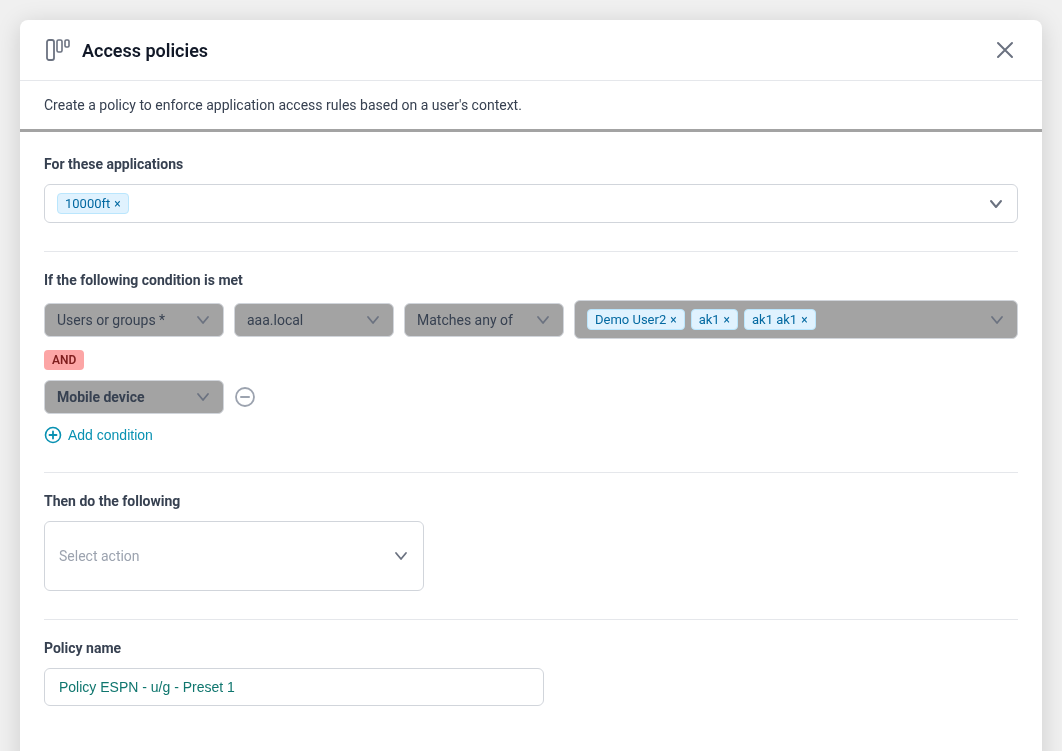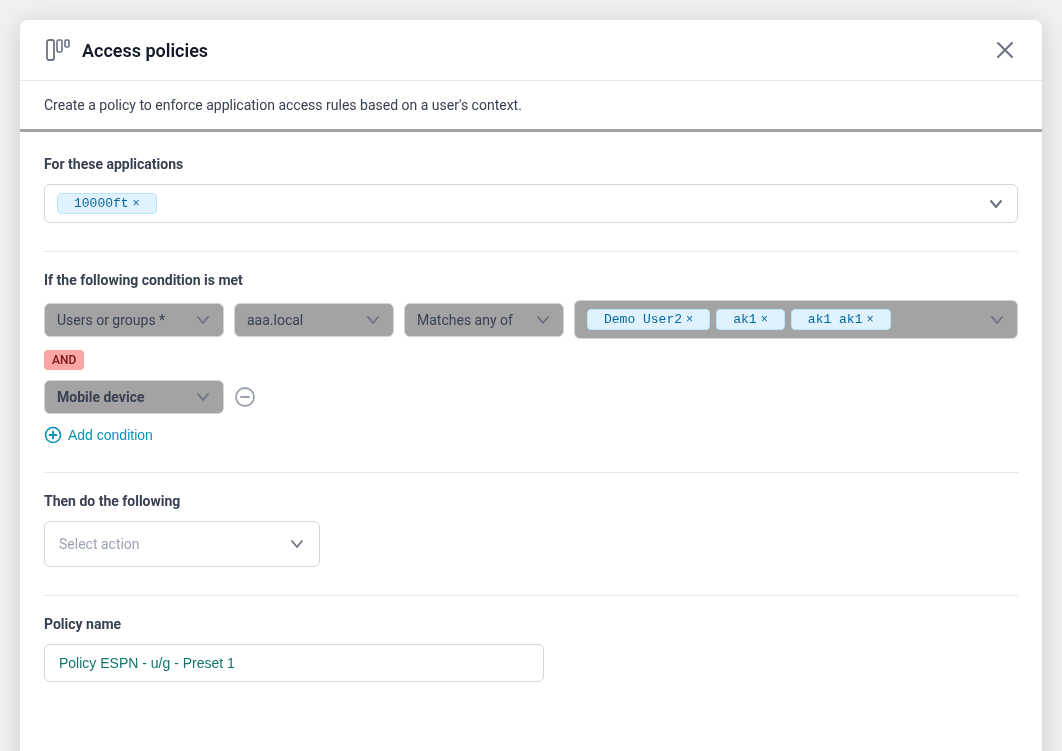--- a/index.html
+++ b/index.html
@@ -84,27 +84,26 @@
     .app-tags {
       display: flex;
       gap: 6px;
       align-items: center;
       flex-wrap: wrap;
     }
     .tag {
       background: #e0f2fe;
       border: 1px solid #bae6fd;
       border-radius: 4px;
-      padding: 2px 16px;
+      padding: 2px 7px;
       font-size: 13px;
       color: #0369a1;
       display: flex;
       align-items: center;
       gap: 4px;
-      font-family: Liberation Mono, monospace;
     }
     .tag-close {
       cursor: pointer;
       color: #0369a1;
       font-size: 12px;
       line-height: 1;
     }
     .chevron-down {
       color: #6b7280;
       font-size: 16px;
@@ -187,29 +186,29 @@
       gap: 6px;
       padding: 4px 0;
       margin-top: 8px;
     }
     .action-section {
       margin-bottom: 28px;
     }
     .action-dropdown {
       border: 1px solid #d1d5db;
       border-radius: 6px;
-      padding: 14px 14px;
+      padding: 26px 14px;
       display: flex;
       align-items: center;
       justify-content: space-between;
       cursor: pointer;
       background: #fff;
       font-size: 14px;
       color: #9ca3af;
-      width: 276px;
+      width: 380px;
     }
     .policy-name-section {
       margin-bottom: 16px;
     }
     .policy-name-input {
       border: 1px solid #d1d5db;
       border-radius: 6px;
       padding: 10px 14px;
       font-size: 14px;
       color: #0f766e;

